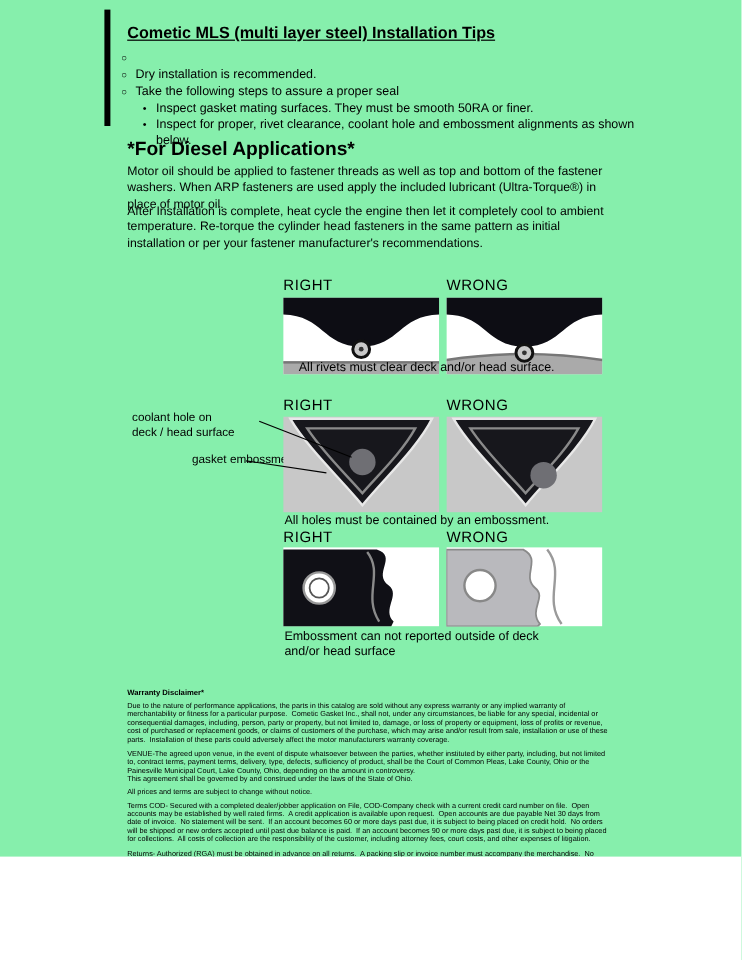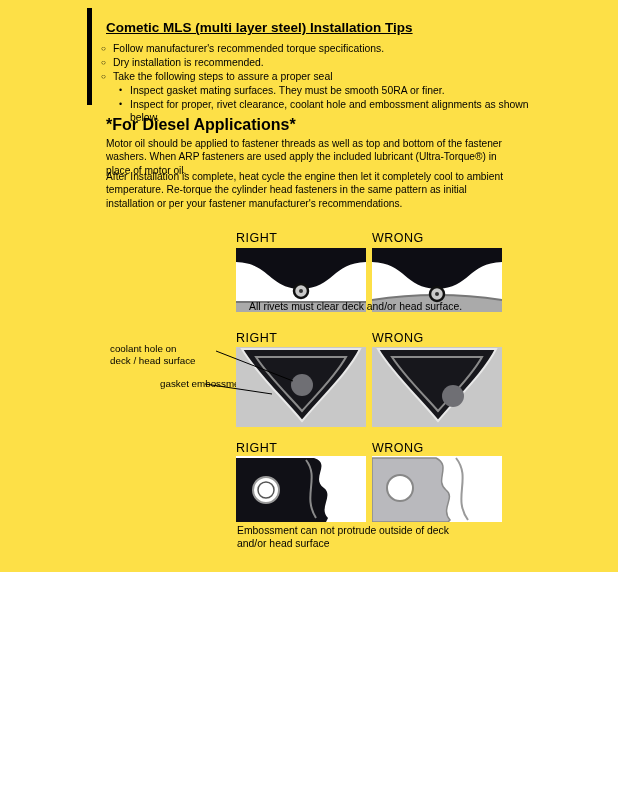--- a/index.html
+++ b/index.html
@@ -1,17 +1,17 @@
 <!DOCTYPE html>
 <html><head>
 <meta charset="utf-8">
 <style>
   html,body { margin:0; padding:0; background:#ffffff; }
   .page {
-    position:relative; width:618px; height:572px; background:#fde047;
+    position:relative; width:618px; height:714px; background:#86efac;
     font-family:"Liberation Sans", sans-serif; color:#000; overflow:hidden;
   }
   .corner-bar { position:absolute; left:87px; top:8px; width:5px; height:97px; background:#000; }
 
   .title {
     position:absolute; left:106px; top:20px; margin:0;
     font-size:13.5px; font-weight:bold; text-decoration:underline; white-space:nowrap;
   }
 
   .tips { position:absolute; left:99px; top:42px; width:430px; font-size:10.4px; line-height:13px; }
@@ -56,21 +56,20 @@
 
 <div class="page">
 
   <div class="corner-bar"></div>
 
   <h1 class="title">Cometic MLS (multi layer steel) Installation Tips</h1>
 
   <div class="tips">
     <div class="tip">
       <span class="b hollow">○</span>
-      <span>Follow manufacturer's recommended torque specifications.</span>
     </div>
     <div class="tip">
       <span class="b hollow">○</span>
       <span>Dry installation is recommended.</span>
     </div>
     <div class="tip">
       <span class="b hollow">○</span>
       <span>Take the following steps to assure a proper seal</span>
     </div>
     <div class="tip sub">
@@ -122,39 +121,40 @@
     <path d="M6,2 H124 C112,26 84,52 66,74 C48,52 20,26 6,2 Z" fill="#17171c" stroke="#e8e8e8" stroke-width="2"></path>
     <path d="M20,10 H110 C99,30 78,50 66,64 C54,50 33,30 20,10 Z" fill="none" stroke="#8a8a8a" stroke-width="2"></path>
     <circle cx="66" cy="38" r="11" fill="#6f6f74"></circle>
   </svg>
   <svg class="dimg img-r2 colR" width="130" height="80" viewBox="0 0 130 80">
     <rect x="0" y="0" width="130" height="80" fill="#c8c8c8"></rect>
     <path d="M6,2 H124 C112,26 84,52 66,74 C48,52 20,26 6,2 Z" fill="#17171c" stroke="#e8e8e8" stroke-width="2"></path>
     <path d="M20,10 H110 C99,30 78,50 66,64 C54,50 33,30 20,10 Z" fill="none" stroke="#8a8a8a" stroke-width="2"></path>
     <circle cx="81" cy="49" r="11" fill="#6f6f74"></circle>
   </svg>
+  <p class="caption cap2">All holes must be contained by an embossment.</p>
 
   <p class="dlabel r3 colL">RIGHT</p>
   <p class="dlabel r3 colR">WRONG</p>
 
   <svg class="dimg img-r3 colL" width="130" height="66" viewBox="0 0 130 66">
     <rect x="0" y="0" width="130" height="66" fill="#ffffff"></rect>
     <path d="M0,2 H78 C96,8 74,22 88,32 C98,40 82,52 92,62 L90,66 H0 Z" fill="#101016"></path>
     <circle cx="30" cy="34" r="13" fill="#ffffff" stroke="#999999" stroke-width="2"></circle>
     <circle cx="30" cy="34" r="8" fill="none" stroke="#555555" stroke-width="1.5"></circle>
     <path d="M70,4 C84,22 66,40 80,62" fill="none" stroke="#8a8a8a" stroke-width="2"></path>
   </svg>
   <svg class="dimg img-r3 colR" width="130" height="66" viewBox="0 0 130 66">
     <rect x="0" y="0" width="130" height="66" fill="#ffffff"></rect>
     <path d="M0,2 H64 C80,10 62,24 74,34 C84,42 68,52 78,64 L76,66 H0 Z" fill="#b9b9bd" stroke="#8a8a8a" stroke-width="1.5"></path>
     <circle cx="28" cy="32" r="13" fill="#ffffff" stroke="#888888" stroke-width="2"></circle>
     <path d="M84,2 C100,22 80,42 96,64" fill="none" stroke="#9a9a9a" stroke-width="2"></path>
   </svg>
   <p class="caption cap3">
-    <span>Embossment can not protrude outside of deck</span><br>
+    <span>Embossment can not reported outside of deck</span><br>
     <span>and/or head surface</span>
   </p>
 
   <svg class="leaders" width="618" height="330" viewBox="0 0 618 330">
     <line x1="216" y1="121" x2="293" y2="151" stroke="#000000" stroke-width="1"></line>
     <line x1="205" y1="154" x2="272" y2="164" stroke="#000000" stroke-width="1"></line>
   </svg>
 
   <div class="disclaimer">
     <p class="dhead">Warranty Disclaimer*</p>

